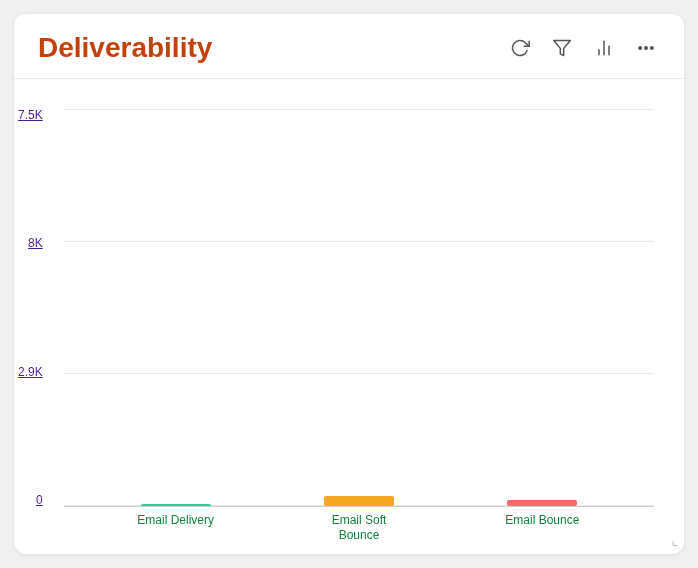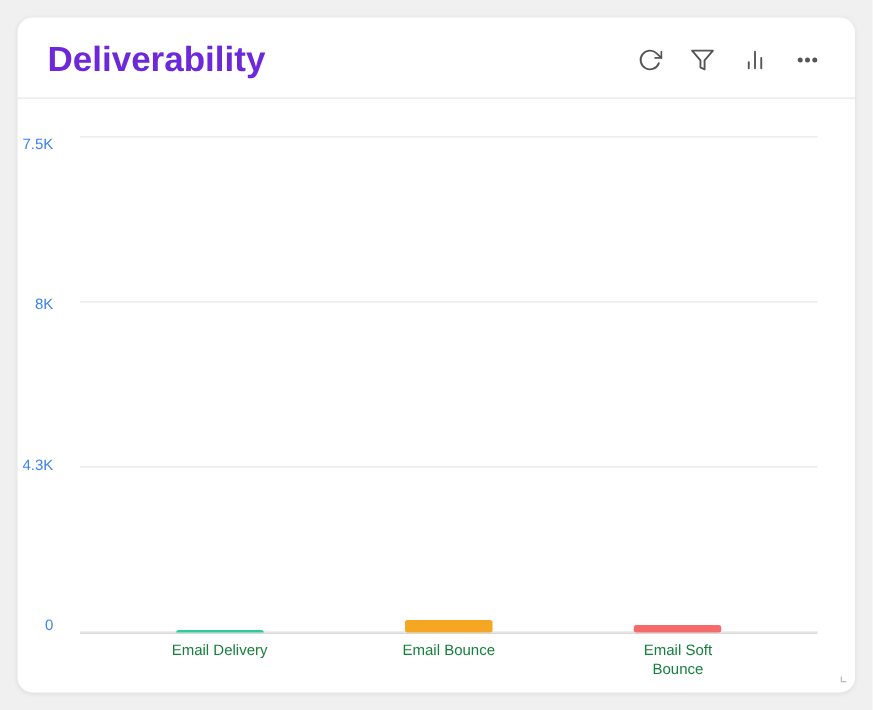--- a/index.html
+++ b/index.html
@@ -25,21 +25,21 @@
     .header {
       display: flex;
       align-items: center;
       justify-content: space-between;
       padding: 18px 24px 14px 24px;
       border-bottom: 1px solid #e8e8e8;
     }
     .title {
       font-size: 28px;
       font-weight: 600;
-      color: #6d28d9;
+      color: #c2410c;
     }
     .toolbar {
       display: flex;
       align-items: center;
       gap: 14px;
     }
     .toolbar-icon {
       color: #666;
       font-size: 18px;
       cursor: pointer;
@@ -88,22 +88,23 @@
       top: 0;
       bottom: 0;
       display: flex;
       flex-direction: column;
       justify-content: space-between;
       align-items: flex-end;
       pointer-events: none;
     }
     .y-label {
       font-size: 12px;
-      color: #3b82f6;
+      color: #4c1d95;
       line-height: 1;
+      text-decoration: underline;
     }
     
     .bars-container {
       position: absolute;
       top: 0; left: 0; right: 0; bottom: 0;
       display: flex;
       align-items: flex-end;
       justify-content: space-around;
       padding: 0 20px;
     }
@@ -192,21 +193,21 @@
       </div>
     </div>
   </div>
 
   <div class="chart-area">
     <div class="chart-inner">
 
       <div class="y-axis">
         <span class="y-label">7.5K</span>
         <span class="y-label">8K</span>
-        <span class="y-label">4.3K</span>
+        <span class="y-label">2.9K</span>
         <span class="y-label">0</span>
       </div>
 
       <div class="gridlines">
         <div class="gridline"></div>
         <div class="gridline"></div>
         <div class="gridline"></div>
         <div class="gridline"></div>
       </div>
 
@@ -229,19 +230,19 @@
             <div class="bar" style="width: 70px; height: 2%; background-color: #f56b6b; min-height: 6px; border-radius: 2px;"></div>
           </div>
         </div>
       </div>
     </div>
 
     <div class="zero-line"></div>
 
     <div class="x-axis">
       <span class="x-label">Email Delivery</span>
+      <span class="x-label">Email Soft<br>Bounce</span>
       <span class="x-label">Email Bounce</span>
-      <span class="x-label">Email Soft<br>Bounce</span>
     </div>
 
     <div class="corner-icon">⌞</div>
   </div>
 </div>
 
 </body></html>

